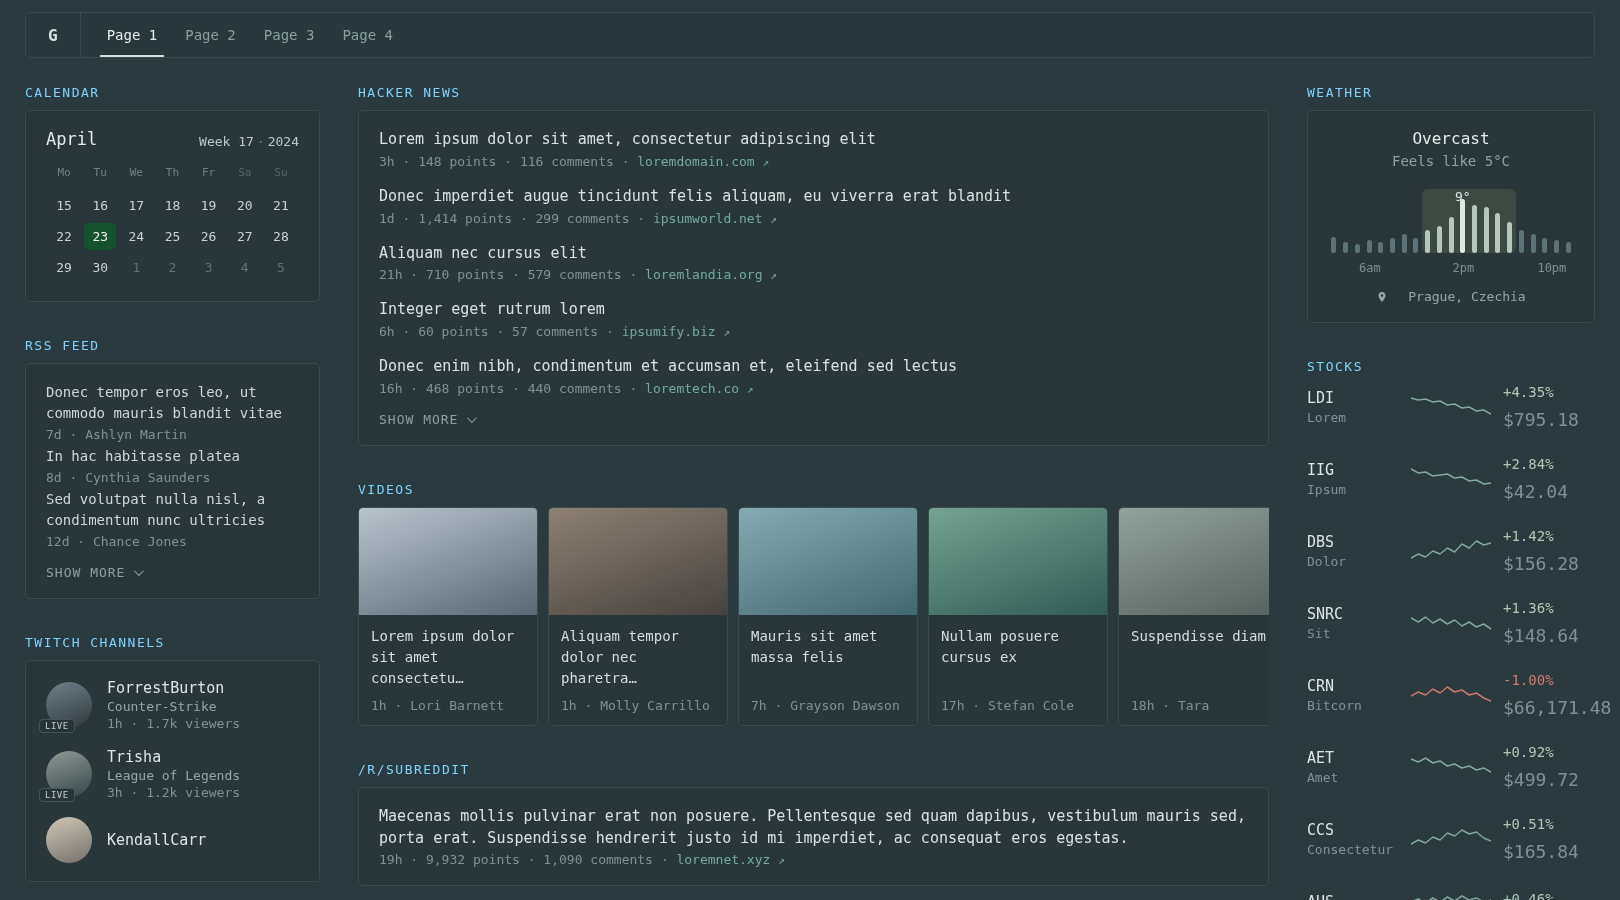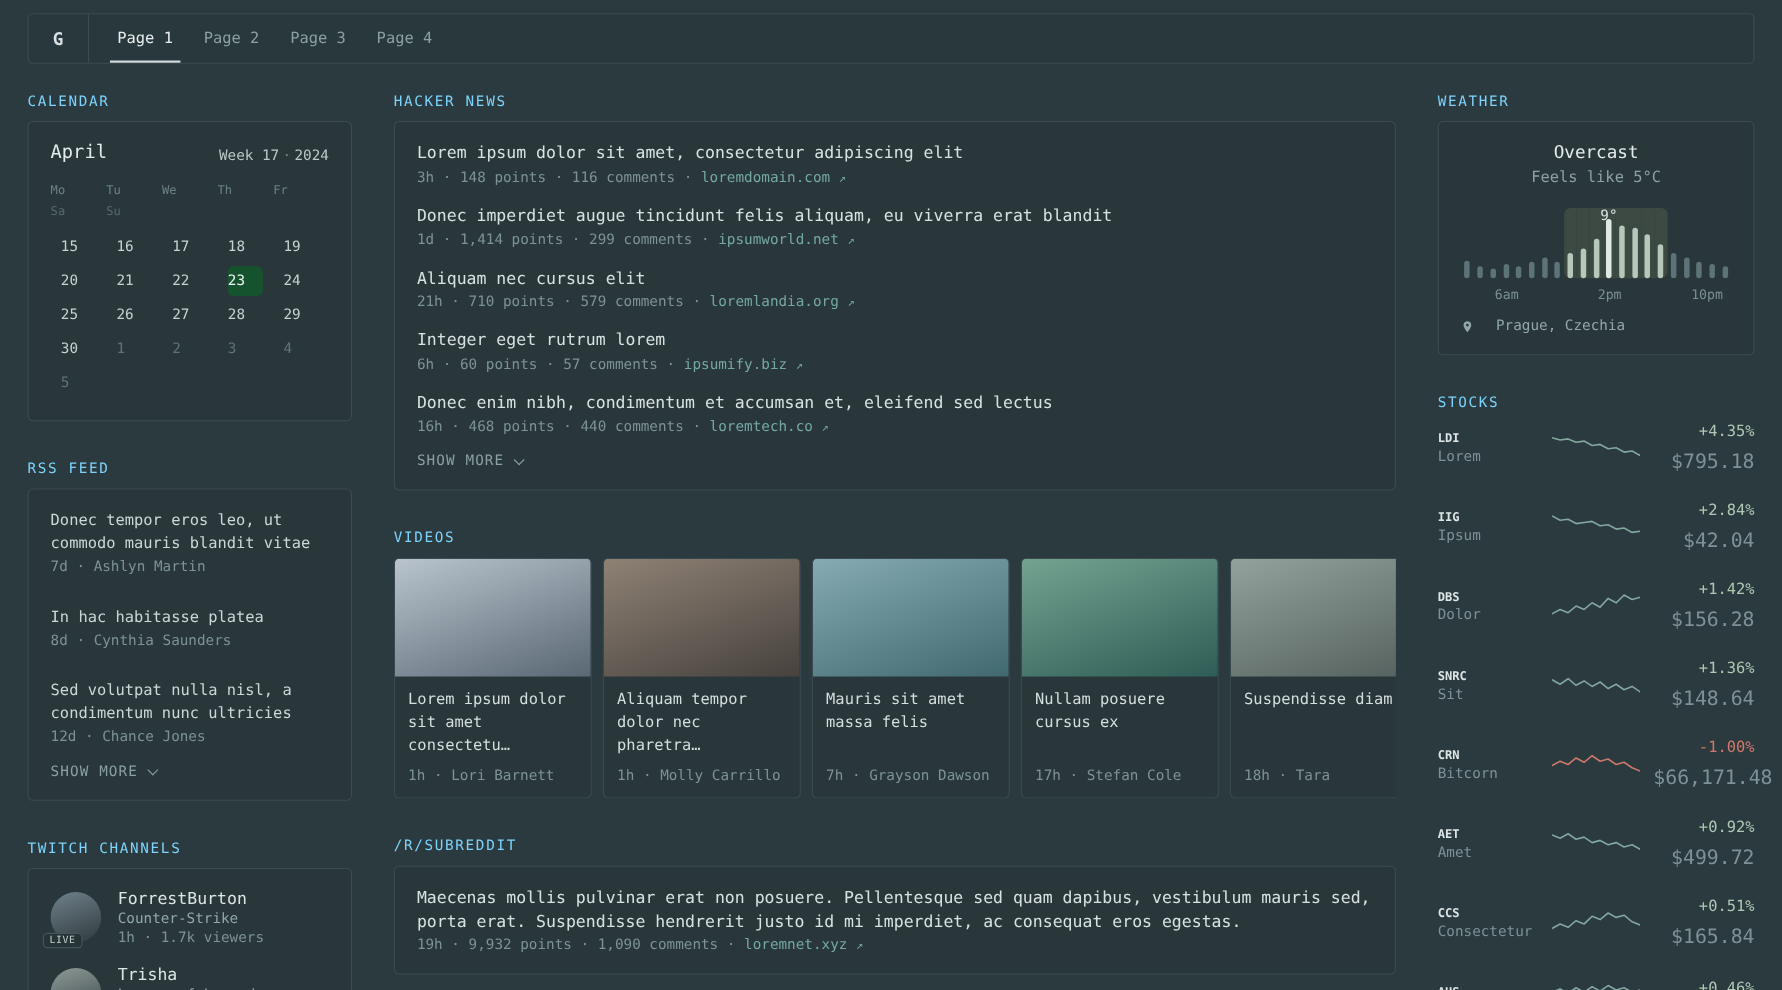--- a/index.html
+++ b/index.html
@@ -34,30 +34,30 @@
   .show-more{margin-top:16px;font-size:13px;letter-spacing:1px;color:#8ba0a3;
              display:flex;align-items:center;gap:9px;cursor:pointer}
   .chev{width:7px;height:7px;border-right:1.5px solid currentColor;border-bottom:1.5px solid currentColor;
         display:inline-block;transform:rotate(45deg) translateY(-2px)}
 
   
   .cal-head{display:flex;justify-content:space-between;align-items:flex-end;margin-bottom:14px}
   .cal-month{font-size:17px;color:#e3eaeb}
   .cal-week{font-size:13px;color:#bcc9ca}
   .cal-week .sep{color:#6c8184;padding:0 3px}
-  .cal-grid{display:grid;grid-template-columns:repeat(5,1fr);}
+  .cal-grid{display:grid;grid-template-columns:repeat(7,1fr);text-align:center}
   .cal-dh-row{margin-bottom:8px}
   .cal-dh{font-size:11px;color:#6c8184;padding:3px 0}
   .cal-dh.dim{color:#54686c}
   .cal-cell{font-size:13px;color:#c7d2d3;width:32px;height:27px;line-height:27px;margin:2px auto;cursor:default}
   .cal-cell.muted{color:#5f7378}
   .cal-cell.today{background:#14532d;border-radius:5px;color:#f0f4f5}
 
   
-  .rss-item + .rss-item{margin-top:28px}
+  .rss-item + .rss-item{margin-top:4px}
   .rss-title{font-size:14px;line-height:1.5;color:#ccd7d8;cursor:pointer;display:block}
   .rss-meta{font-size:13px;color:#7d9296;margin-top:3px}
 
   
   .tw-row{display:flex;gap:15px;align-items:center}
   .tw-row + .tw-row{margin-top:17px}
   .avatar-wrap{position:relative;width:46px;height:46px;flex:none}
   .avatar{width:46px;height:46px;border-radius:50%}
   .live{position:absolute;left:-7px;bottom:-5px;background:#263438;border:1px solid #45565a;
         border-radius:4px;font-size:9px;letter-spacing:0.5px;padding:1px 5px;color:#c2ced0}
@@ -90,32 +90,32 @@
   .w-bars{display:flex;height:64px;margin-top:20px;position:relative}
   .wcol{flex:1;display:flex;align-items:flex-end;justify-content:center;height:100%}
   .wcol.hl{background:#3d4a43}
   .wcol.hl-start{border-radius:6px 0 0 6px}
   .wcol.hl-end{border-radius:0 6px 6px 0}
   .wbar{width:5px;border-radius:3px;background:#5c7377}
   .wcol.hl .wbar{background:#b6c8ba}
   .wcol.peak .wbar{background:#e0e9e1}
   .w-times{position:relative;height:18px;margin-top:6px}
   .wtime{position:absolute;transform:translateX(-50%);font-size:12px;color:#7b9094;top:2px}
-  .w-loc{margin-top:12px;font-size:13px;color:#93a7aa;display:flex;
+  .w-loc{margin-top:12px;font-size:13px;color:#93a7aa;display:flex;justify-content:center;
          align-items:center;gap:20px}
   .pin{width:12px;height:12px;fill:#93a7aa}
 
   
   .stock-row{display:flex;align-items:center;gap:12px}
   .stock-row + .stock-row{margin-top:26px}
   .stock-left{width:92px;flex:none}
-  .stock-sym{font-size:11px;font-weight:bold;color:#dde5e6}
+  .stock-sym{font-size:15px;font-weight:normal;color:#dde5e6}
   .stock-name{font-size:13px;color:#7d9296;margin-top:3px}
   .stock-spark{flex:1;height:30px;min-width:0}
-  .stock-right{width:92px;flex:none;text-align:right}
+  .stock-right{width:92px;flex:none;text-align:left}
   .stock-change{font-size:14px;color:#afc8b4}
   .stock-row.down .stock-change{color:#d3786c}
   .stock-price{font-size:18px;color:#7d9296;margin-top:9px}
 </style>
 </head>
 <body>
 
 <div class="nav">
   <div class="logo">G</div>
   <div class="tabs">

